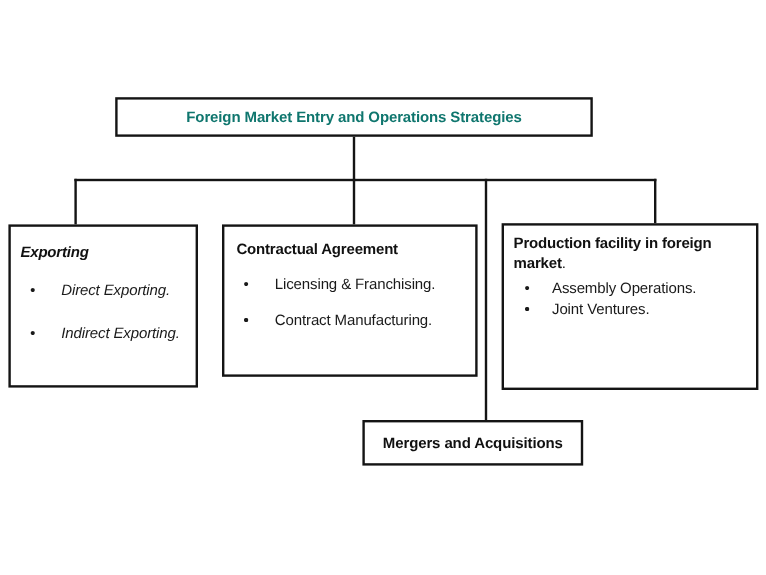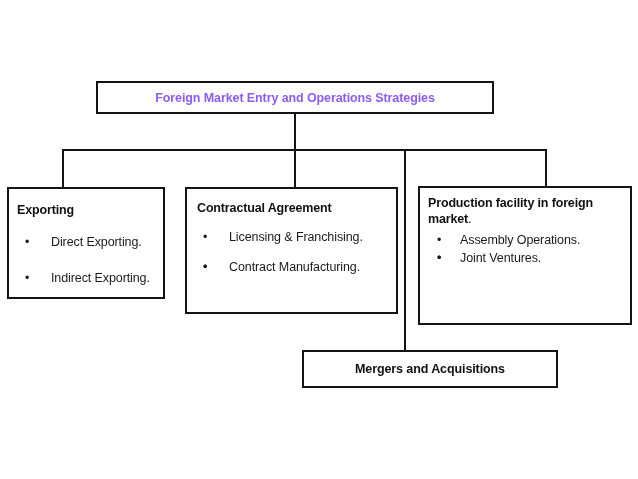--- a/index.html
+++ b/index.html
@@ -41,32 +41,33 @@
     top: 81px;
     width: 398px;
     height: 33px;
     display: flex;
     align-items: center;
     justify-content: center;
   }
   #root-node .node-title {
     font-size: 12.5px;
     font-weight: bold;
-    color: #8b5cf6;
+    color: #0f766e;
     letter-spacing: -0.1px;
     white-space: nowrap;
   }
 
   
   #branch-exporting {
     left: 7px;
     top: 187px;
     width: 158px;
-    height: 112px;
+    height: 136px;
     padding: 14px 6px 6px 8px;
+    font-style: italic;
   }
   #branch-contractual {
     left: 185px;
     top: 187px;
     width: 213px;
     height: 127px;
     padding: 12px 6px 6px 10px;
   }
   #branch-production {
     left: 418px;
@@ -131,21 +132,21 @@
     padding-left: 32px;
     margin-bottom: 1px;
     line-height: 1.32;
   }
   #list-production li .bullet-dot { left: 9px; }
 
   
   #node-mergers {
     left: 302px;
     top: 350px;
-    width: 256px;
+    width: 184px;
     height: 38px;
     display: flex;
     align-items: center;
     justify-content: center;
   }
   #node-mergers .node-title {
     font-size: 12.5px;
     font-weight: bold;
     color: #111111;
     letter-spacing: -0.1px;

